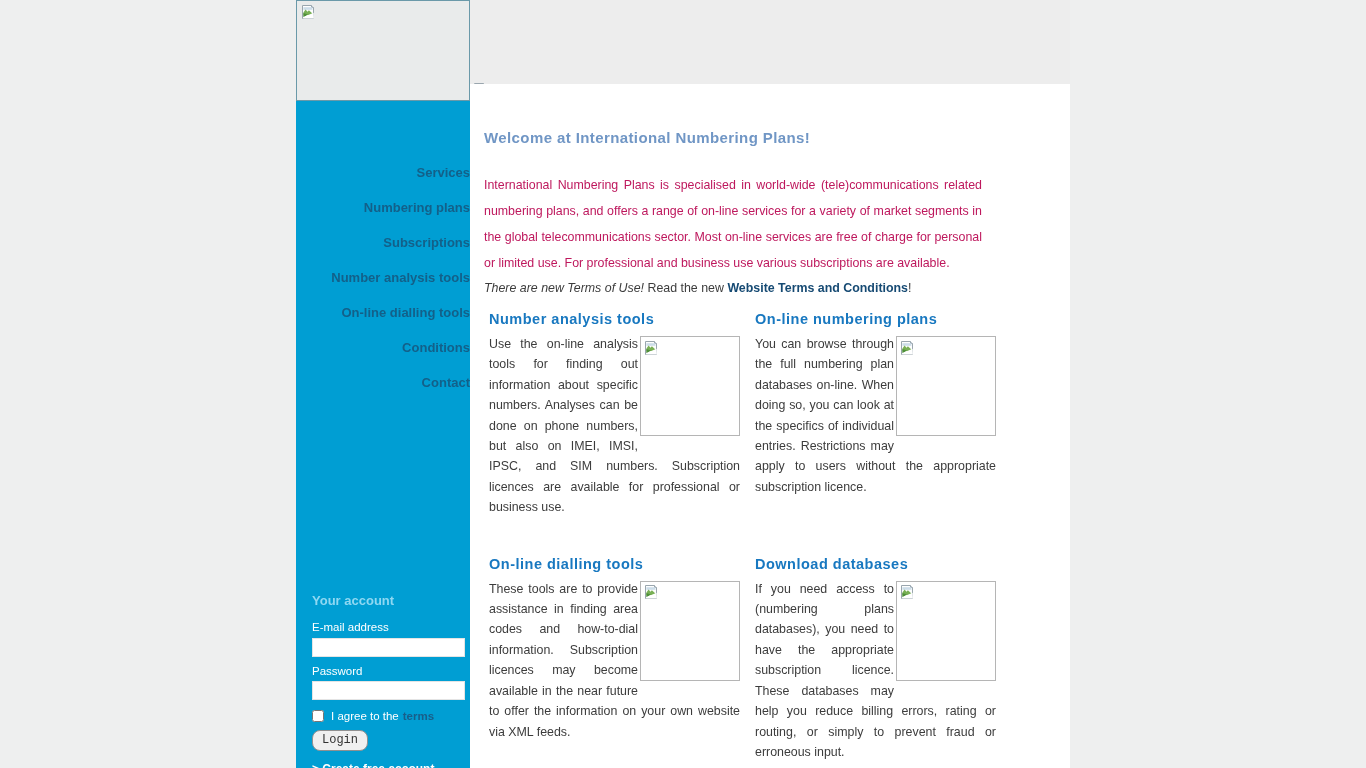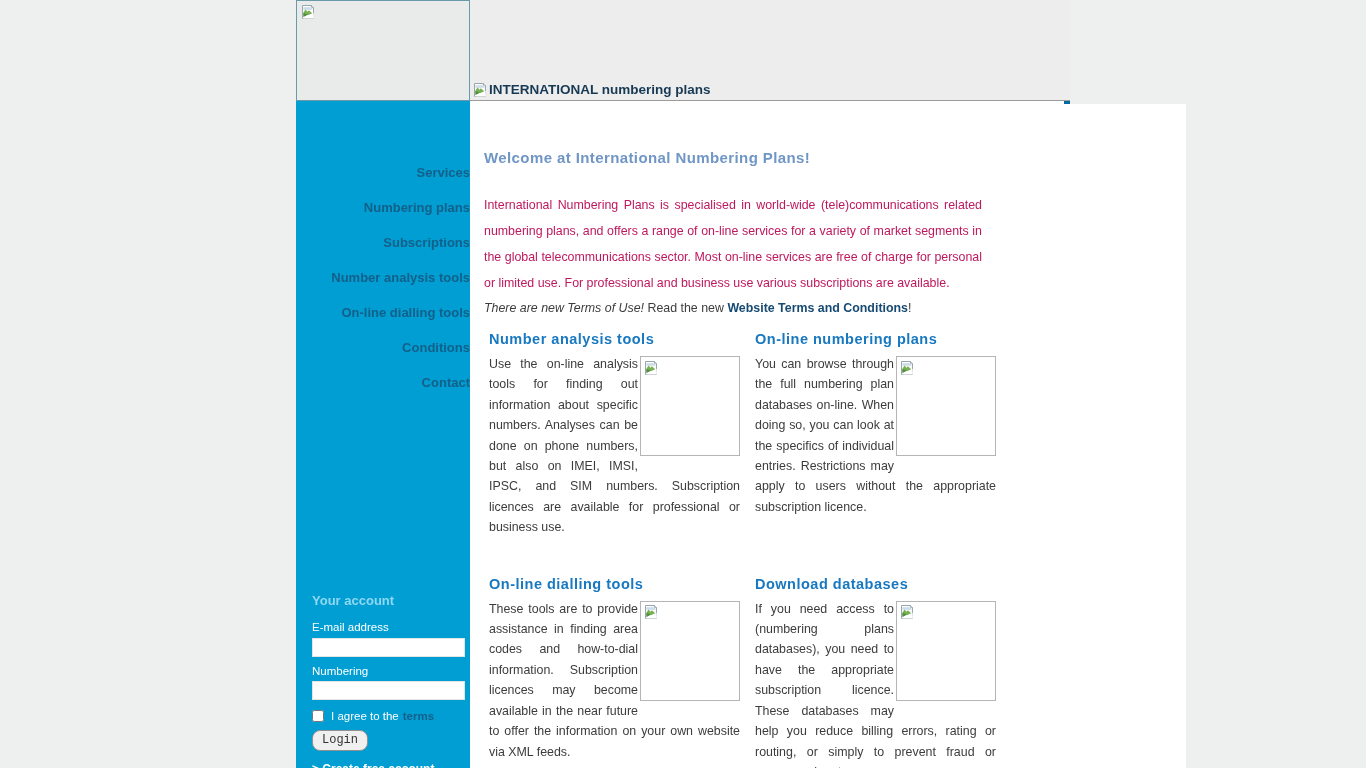--- a/index.html
+++ b/index.html
@@ -66,22 +66,22 @@
   .login-btn {
     margin-top: 8px;
     font-family: Liberation Mono, monospace;
     font-size: 12px; color: #333;
     background: #f0f0f0; border: 1px solid #909090; border-radius: 8px;
     padding: 2px 9px 3px; cursor: pointer;
   }
   .create-link { margin-top: 11px; font-size: 12px; font-weight: 700; color: #ffffff; cursor: pointer; }
   
   .content {
-    position: absolute; left: 174px; top: 104px; bottom: 0;
-    width: 716px; background: #ffffff;
+    position: absolute; left: 174px; top: 84px; bottom: 0;
+    width: 600px; background: #ffffff;
   }
   .welcome {
     margin: 45px 0 0 14px;
     font-size: 15px; font-weight: 700; color: #7096c5; letter-spacing: .4px;
   }
   .intro {
     margin: 26px 0 0 14px; width: 498px;
     font-size: 12.4px; line-height: 26px; text-align: justify; color: #be185d;
   }
   .terms-line { margin: 5px 0 0 14px; font-size: 12.4px; color: #3c3c3c; }
@@ -148,21 +148,21 @@
       <div class="nav-item">Number analysis tools</div>
       <div class="nav-item">On-line dialling tools</div>
       <div class="nav-item">Conditions</div>
       <div class="nav-item">Contact</div>
     </div>
 
     <div class="account">
       <h3>Your account</h3>
       <label class="fld-label">E-mail address</label>
       <input type="text" value="" style="">
-      <label class="fld-label">Numbering</label>
+      <label class="fld-label">Password</label>
       <input type="password" value="" style="">
       <div class="agree-row">
         <input type="checkbox" style="">
         <span>I agree to the</span>
         <span class="terms-link">terms</span>
       </div>
       <button class="login-btn">Login</button>
       <div class="create-link">&gt; Create free account</div>
     </div>
   </div>

